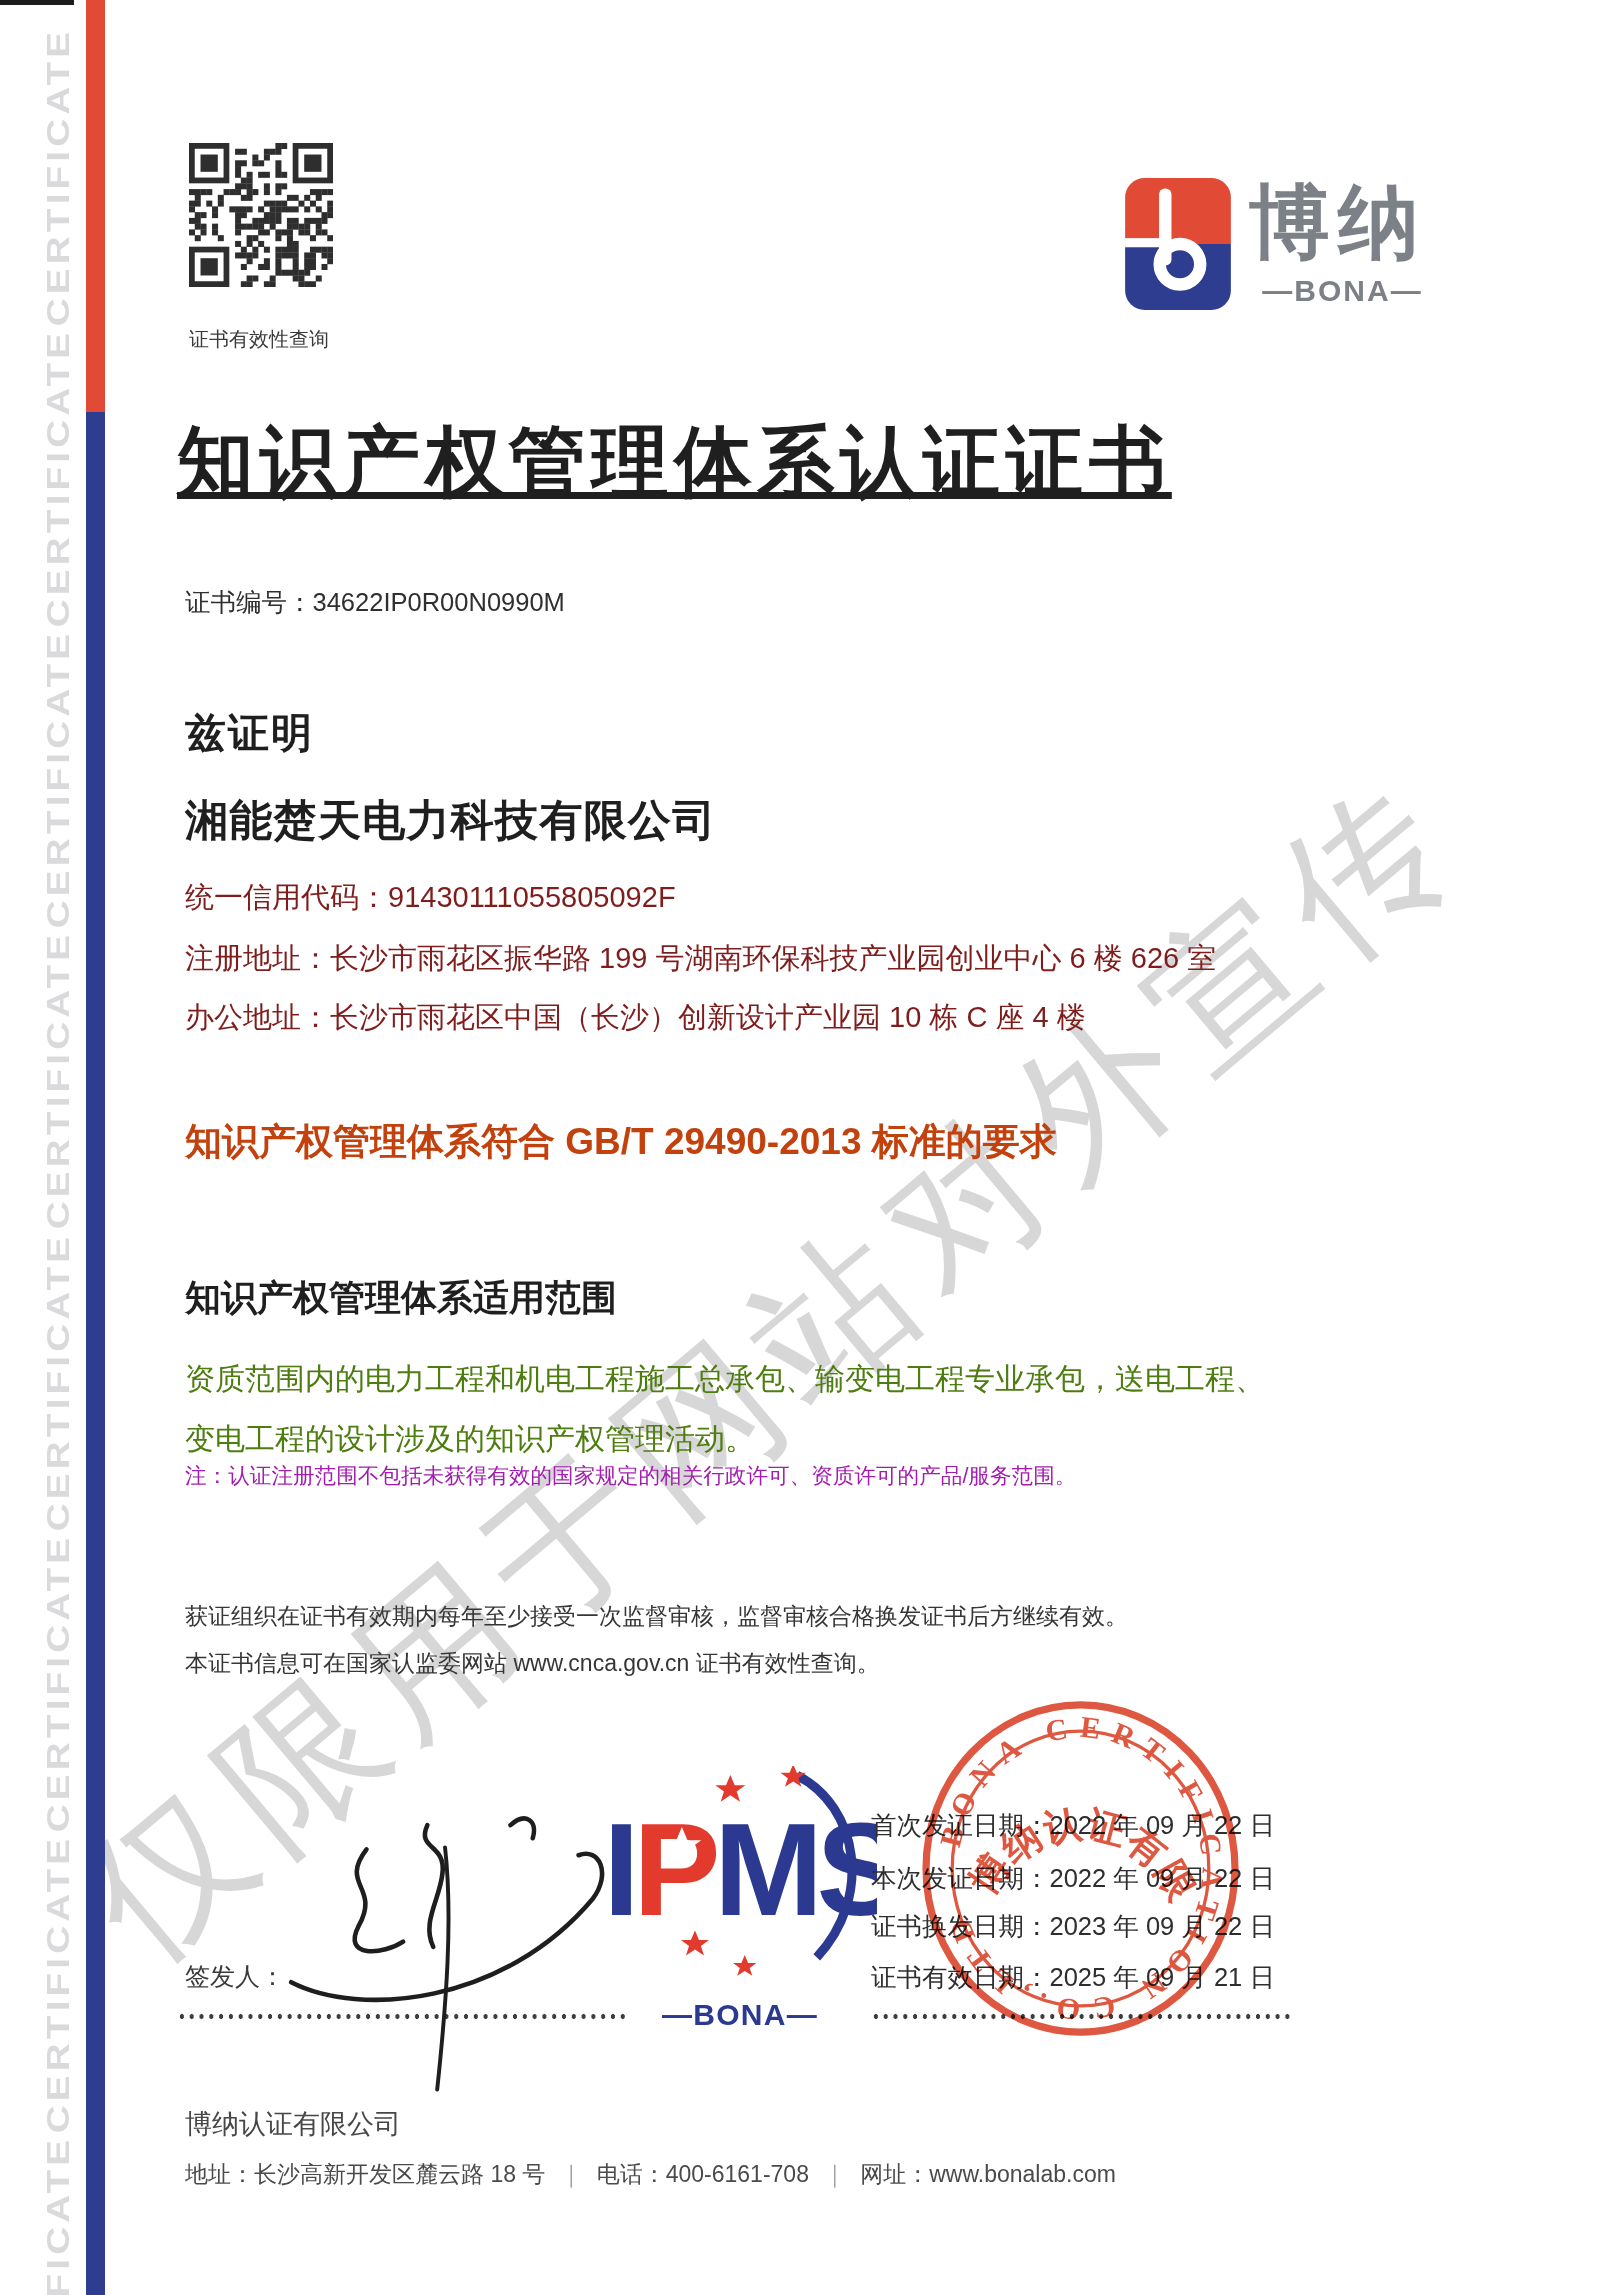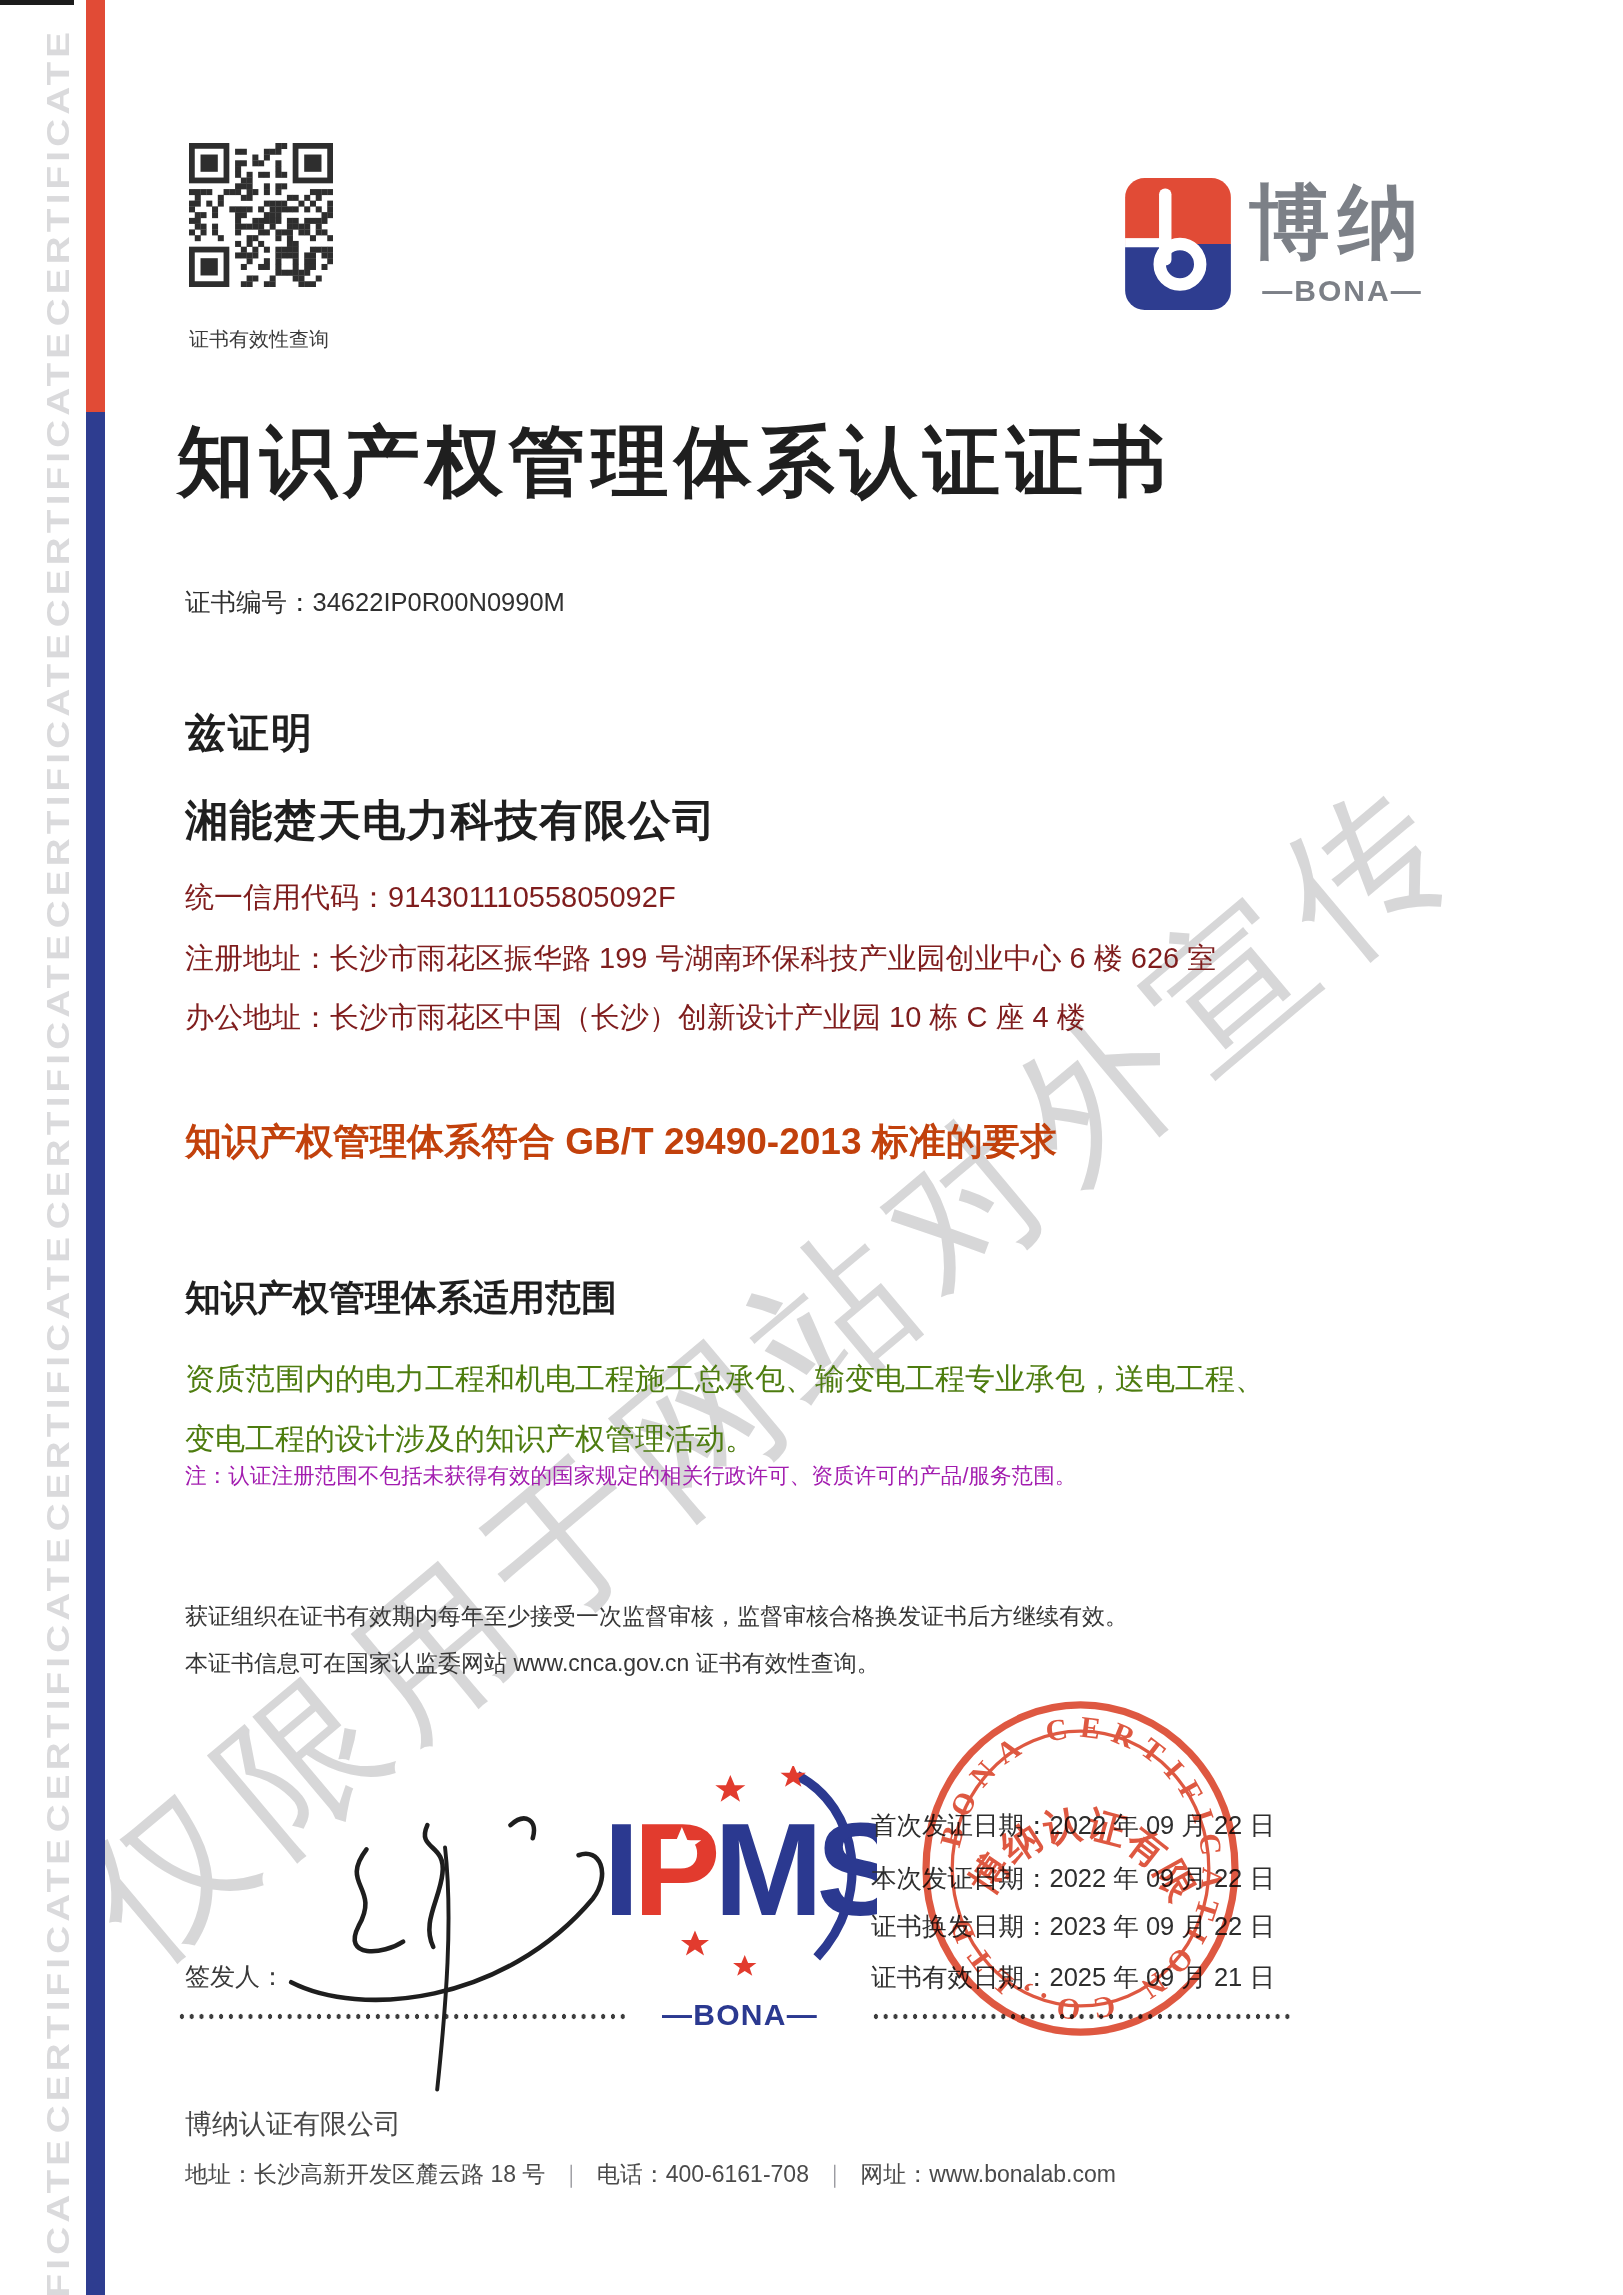--- a/index.html
+++ b/index.html
@@ -28,21 +28,21 @@
   .content{z-index:2;text-align:right;}
   
   .qr{left:189px;top:143px;width:144px;height:144px;z-index:2;}
   .qr-caption{left:189px;top:326px;font-size:20px;color:#3a3a3a;z-index:2;}
   
   .brand-mark{left:1125px;top:178px;z-index:2;}
   .brand-cn{left:1249px;top:169px;font-size:81px;font-weight:700;color:#7c8087;letter-spacing:7.9px;z-index:2;}
   .brand-en{left:1255px;top:274px;width:175px;text-align:center;font-size:30px;font-weight:700;color:#7c8087;letter-spacing:2px;z-index:2;}
   
   .title{left:177px;top:411px;font-size:77px;font-weight:900;letter-spacing:5.9px;color:#1f1f1f;
-         font-family:"Liberation Serif","DejaVu Serif",serif;z-index:2;}
+         font-family:"Liberation Serif","DejaVu Serif",serif;z-index:2;text-decoration:underline;}
   .cert-no{left:185px;top:585px;font-size:25.5px;color:#2f2f2f;z-index:2;}
   .certify{left:185px;top:706px;font-size:41px;font-weight:800;color:#1f1f1f;letter-spacing:2px;z-index:2;}
   .company{left:185px;top:792px;font-size:43px;font-weight:800;color:#1f1f1f;letter-spacing:1.3px;z-index:2;}
   .info-line{left:185px;font-size:29px;color:#7f1d1d;z-index:2;}
   .standard{left:185px;top:1117px;font-size:37px;font-weight:800;color:#c2410c;z-index:2;}
   .scope-head{left:185px;top:1274px;font-size:36px;font-weight:800;color:#1f1f1f;z-index:2;}
   .scope-line{left:185px;font-size:30px;color:#4d7c0f;z-index:2;margin-top:12px;}
   .note{left:185px;top:1461px;font-size:21.6px;color:#a21caf;z-index:2;}
   .sup{left:185px;font-size:23px;color:#363636;z-index:2;}
   

